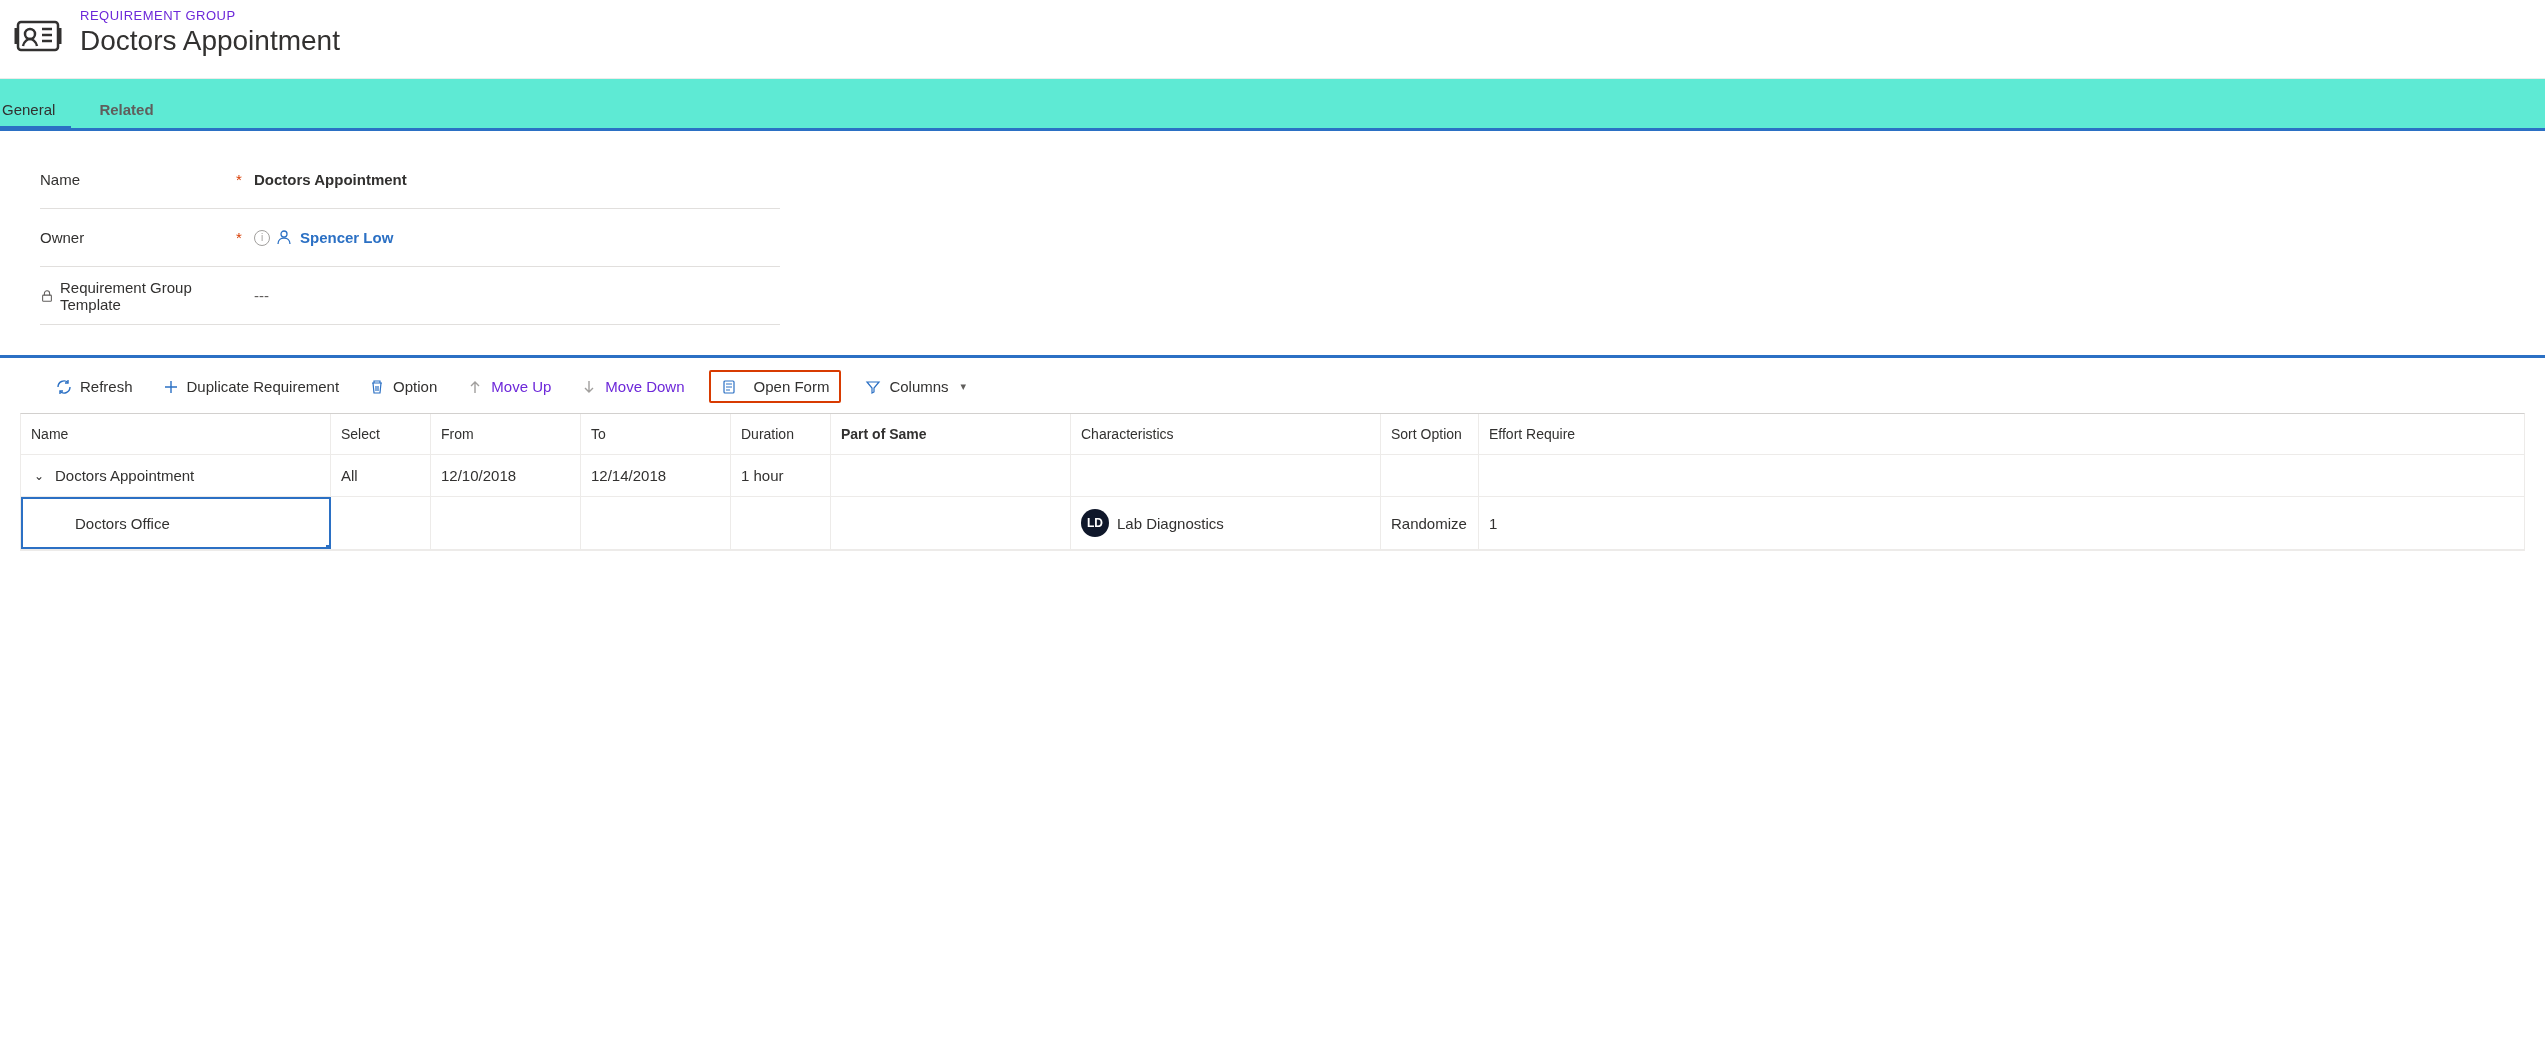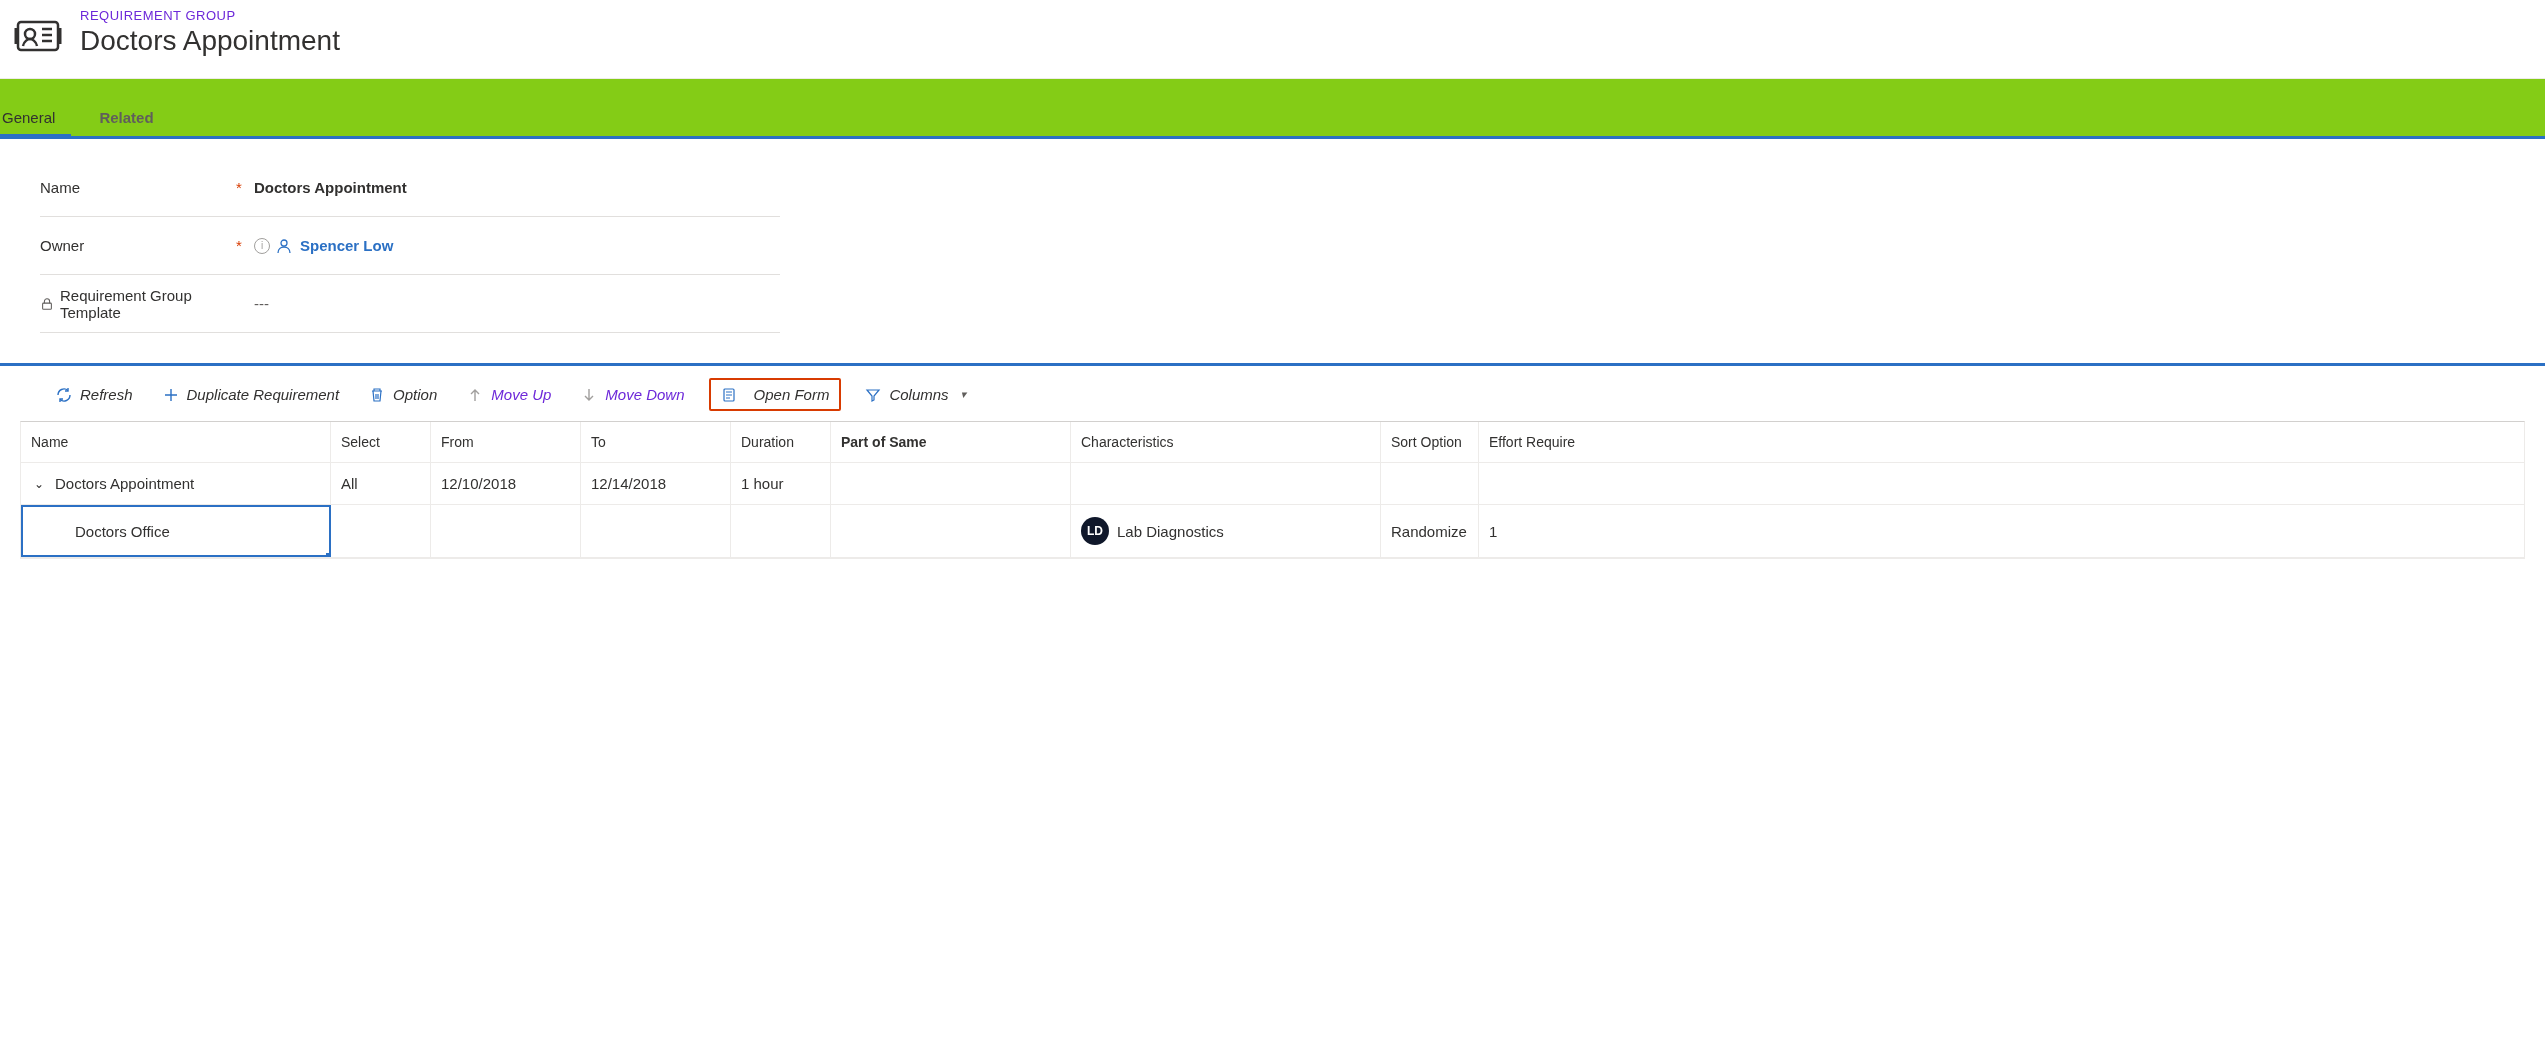--- a/index.html
+++ b/index.html
@@ -33,24 +33,24 @@
   }
   .header-title {
     font-size: 28px;
     font-weight: 400;
     color: #323130;
     margin-top: 2px;
   }
 
   
   .tabs {
-    background: #84cc16;
+    background: #5eead4;
     display: flex;
     border-top: 1px solid #edebe9;
-    padding: 16px 0 0 0;
+    padding: 8px 0 0 0;
   }
   .tab {
     padding: 14px 16px 10px 0;
     margin-right: 28px;
     font-size: 15px;
     color: #605e5c;
     cursor: pointer;
     position: relative;
     font-weight: bold;
   }
@@ -93,21 +93,20 @@
   .req-asterisk { color: #d83b01; font-size: 15px; width: 18px; }
   .field-value {
     font-size: 15px;
     font-weight: 600;
     color: #323130;
   }
   .field-value.link {
     color: #2b70c4;
     font-weight: 600;
     display: inline-flex;
-    align-items: center;
     gap: 8px;
   }
   .info-circle {
     width: 16px; height: 16px;
     border: 1px solid #a19f9d;
     border-radius: 50%;
     display: inline-flex;
     align-items: center; justify-content: center;
     font-size: 10px; color: #a19f9d;
     margin-right: 6px;
@@ -117,21 +116,20 @@
 
   
   .grid-section {
     border-top: 3px solid #2b70c4;
   }
   .grid-toolbar {
     display: flex;
     align-items: center;
     padding: 12px 4px 10px 50px;
     gap: 18px;
-    font-style: italic;
   }
   .tb-item {
     display: inline-flex;
     align-items: center;
     gap: 8px;
     font-size: 15px;
     color: #323130;
     cursor: pointer;
     padding: 4px 6px;
   }

